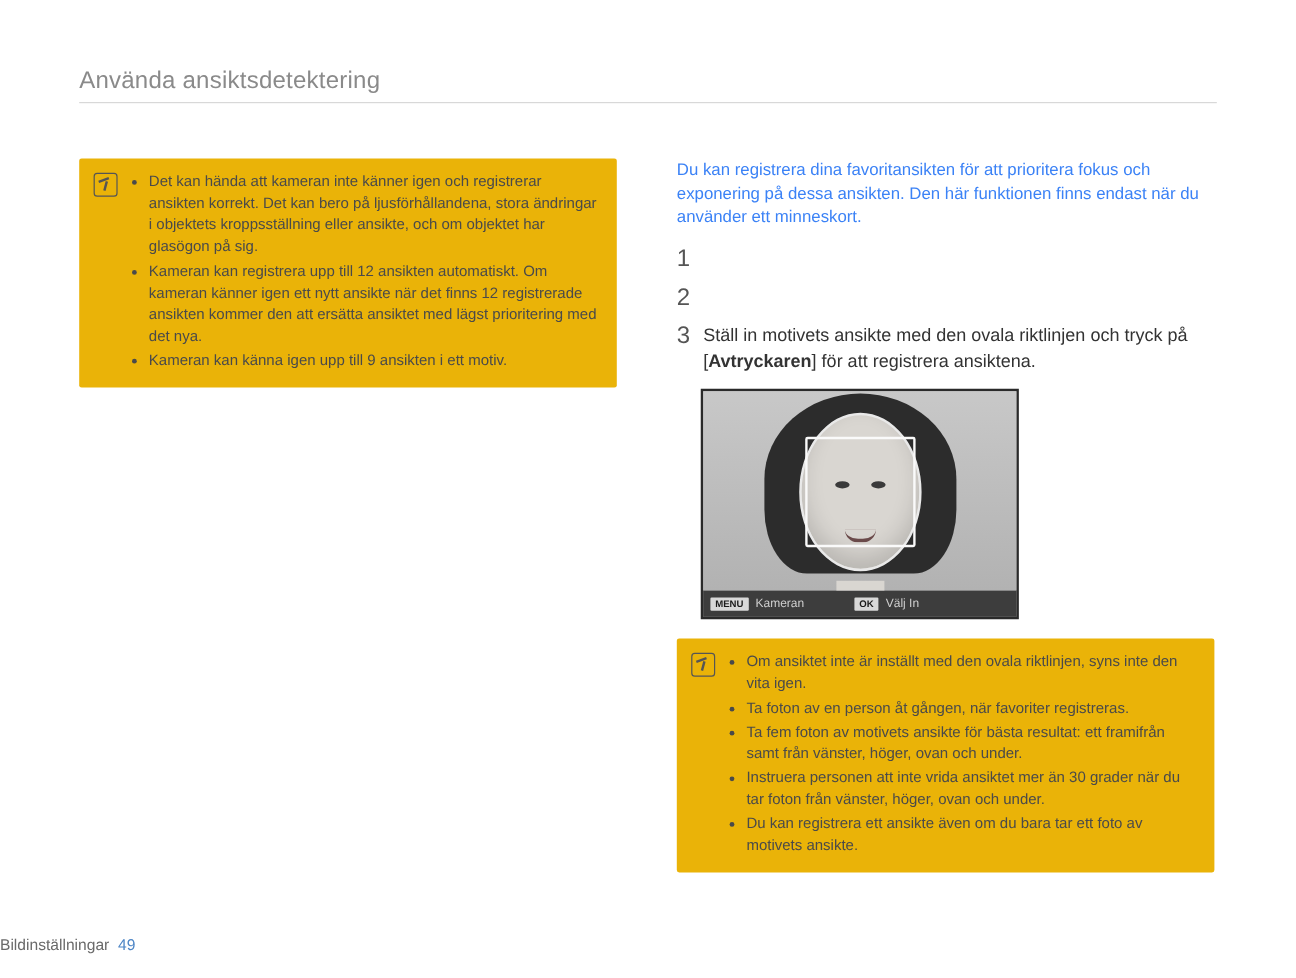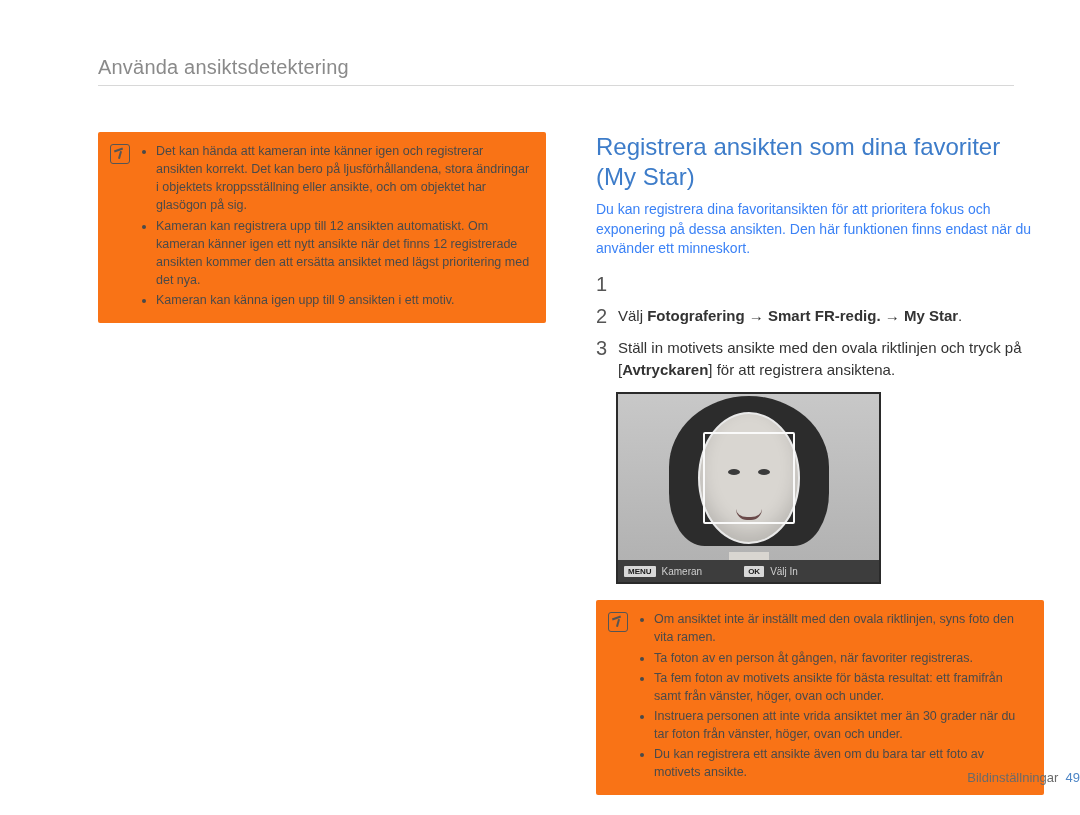--- a/index.html
+++ b/index.html
@@ -8,41 +8,41 @@
     background: #ffffff;
     font-family: Arial, Helvetica, sans-serif;
     color: #333;
     width: 1080px;
   }
   .page {
     position: relative;
     width: 1080px;
     height: 815px;
     box-sizing: border-box;
-    padding: 56px 66px 0 98px;
+    padding: 56px 66px 0 66px;
   }
   .page-header {
     font-size: 20px;
     font-weight: 300;
     color: #8a8a8a;
     letter-spacing: 0.2px;
     padding-bottom: 6px;
     border-bottom: 1px solid #d8d8d8;
     margin-bottom: 46px;
     font-family: "Helvetica Neue", Arial, sans-serif;
   }
   .columns {
     display: flex;
     gap: 50px;
   }
   .col {
     flex: 0 0 448px;
   }
   .note-box {
-    background: #f97316;
+    background: #eab308;
     border-radius: 2px;
     padding: 10px 14px 12px 12px;
     display: flex;
     align-items: flex-start;
     gap: 10px;
     font-size: 12.5px;
     line-height: 1.45;
     color: #4a4a4a;
   }
   .note-icon {
@@ -223,24 +223,24 @@
   .bar-chip {
     background: #d8d8d8;
     color: #1a1a1a;
     font-size: 8px;
     font-weight: bold;
     padding: 1px 4px;
     border-radius: 1px;
   }
   .footer {
     position: absolute;
-    bottom: 30px;
+    bottom: 20px;
     left: 0;
     width: 100%;
-    text-align: right;
+    text-align: left;
     font-size: 13px;
     color: #6a6a6a;
     margin-top: 48px;
   }
   .footer .pg {
     color: #4e86c6;
   }
 </style>
 </head>
 <body>
@@ -256,32 +256,28 @@
         <div class="note-icon"></div>
         <ul>
           <li>Det kan hända att kameran inte känner igen och registrerar ansikten korrekt. Det kan bero på ljusförhållandena, stora ändringar i objektets kroppsställning eller ansikte, och om objektet har glasögon på sig.</li>
           <li>Kameran kan registrera upp till 12 ansikten automatiskt. Om kameran känner igen ett nytt ansikte när det finns 12 registrerade ansikten kommer den att ersätta ansiktet med lägst prioritering med det nya.</li>
           <li>Kameran kan känna igen upp till 9 ansikten i ett motiv.</li>
         </ul>
       </div>
     </div>
 
     <div class="col">
-      <h2 class="section-title">Registrera ansikten som dina favoriter (My Star)</h2>
       <div class="section-intro">Du kan registrera dina favoritansikten för att prioritera fokus och exponering på dessa ansikten. Den här funktionen finns endast när du använder ett minneskort.</div>
 
       <ol class="steps">
         <li class="step">
           <span class="step-num">1</span>
         </li>
         <li class="step">
           <span class="step-num">2</span>
-          <span class="step-text">
-            <span>Välj </span><b>Fotografering</b><span> → </span><b>Smart FR-redig.</b><span> → </span><b>My Star</b><span>.</span>
-          </span>
         </li>
         <li class="step">
           <span class="step-num">3</span>
           <span class="step-text">
             <span>Ställ in motivets ansikte med den ovala riktlinjen och tryck på [</span><b>Avtryckaren</b><span>] för att registrera ansiktena.</span>
           </span>
         </li>
       </ol>
 
       <div class="camera-preview">
@@ -302,21 +298,21 @@
           <span>Kameran</span>
           <span style="flex:0 0 30px"></span>
           <span class="bar-chip">OK</span>
           <span>Välj In</span>
         </div>
       </div>
 
       <div class="note-box">
         <div class="note-icon"></div>
         <ul>
-          <li>Om ansiktet inte är inställt med den ovala riktlinjen, syns foto den vita ramen.</li>
+          <li>Om ansiktet inte är inställt med den ovala riktlinjen, syns inte den vita igen.</li>
           <li>Ta foton av en person åt gången, när favoriter registreras.</li>
           <li>Ta fem foton av motivets ansikte för bästa resultat: ett framifrån samt från vänster, höger, ovan och under.</li>
           <li>Instruera personen att inte vrida ansiktet mer än 30 grader när du tar foton från vänster, höger, ovan och under.</li>
           <li>Du kan registrera ett ansikte även om du bara tar ett foto av motivets ansikte.</li>
         </ul>
       </div>
 
     </div>
   </div>
 

